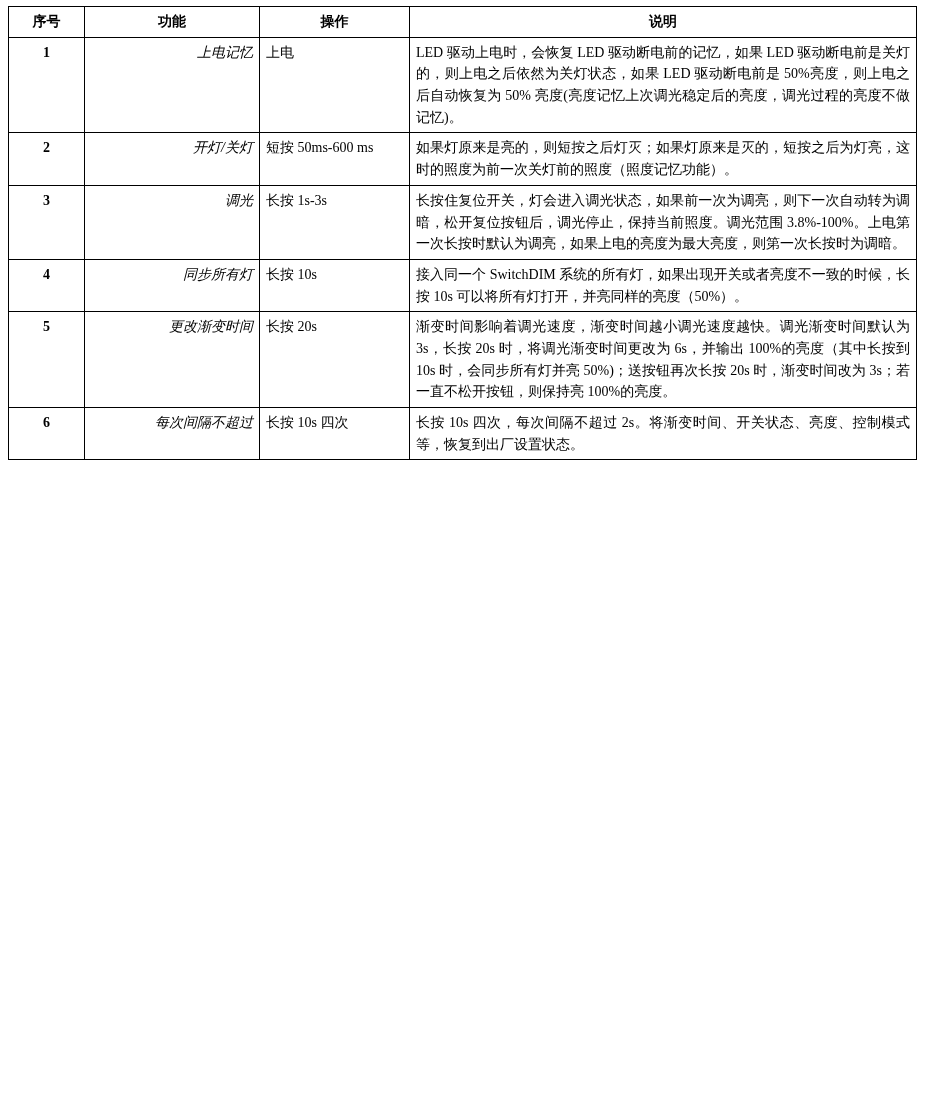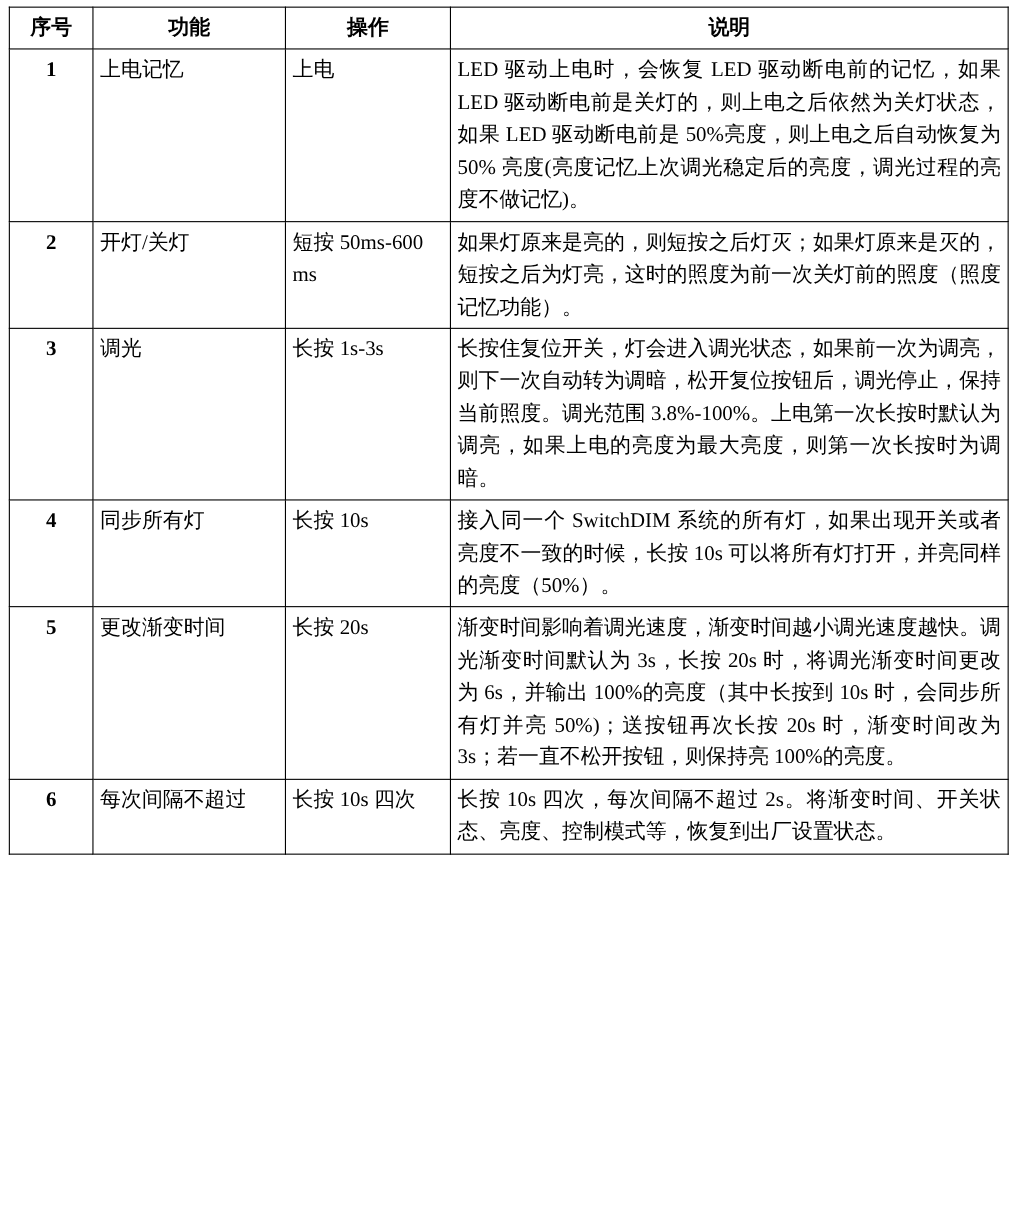--- a/index.html
+++ b/index.html
@@ -20,21 +20,21 @@
   }
   table.spec {
     border-collapse: collapse;
     width: 908px;
     table-layout: fixed;
   }
   table.spec td, table.spec th {
     border: 1.5px solid #000000;
     vertical-align: top;
     padding: 4px 6px;
-    font-size: 19px;
+    font-size: 14px;
     line-height: 1.55;
   }
   
   col.c-no   { width: 76px; }
   col.c-fn   { width: 175px; }
   col.c-op   { width: 150px; }
   col.c-desc { width: 507px; }
 
   thead th {
     text-align: center;
@@ -43,22 +43,23 @@
     padding: 5px 4px;
     vertical-align: middle;
   }
   td.no {
     text-align: center;
     font-weight: bold;
     font-size: 19px;
     padding-top: 6px;
   }
   td.fn {
-    text-align: left;
+    text-align: right;
     padding-top: 6px;
+    font-style: italic;
   }
   td.op {
     text-align: left;
   }
   td.desc {
     text-align: justify;
     text-justify: inter-ideograph;
     padding-right: 10px;
   }
   

